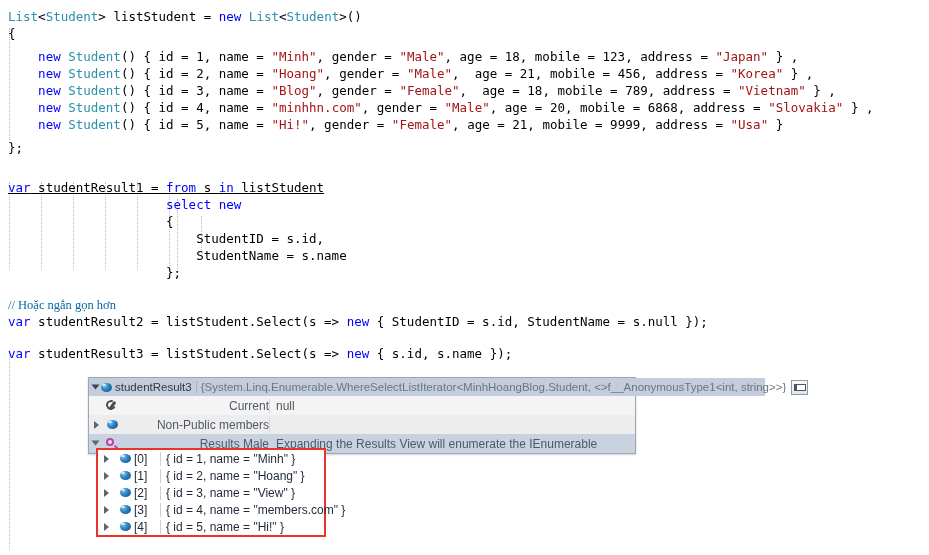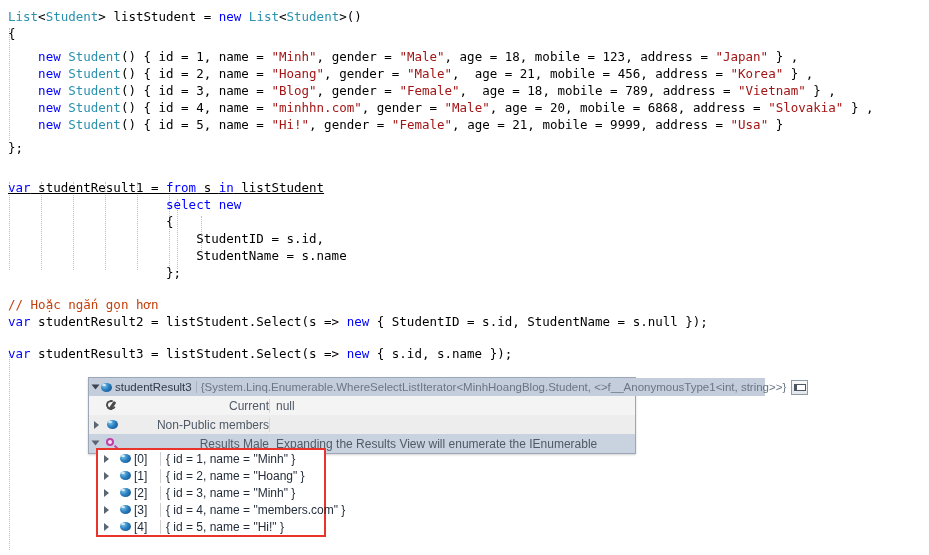--- a/index.html
+++ b/index.html
@@ -35,21 +35,21 @@
     height: 17px;
     line-height: 17px;
     font-family: "DejaVu Sans Mono", monospace;
     font-size: 12.5px;
     white-space: pre;
     color: #000000;
   }
   .t-type   { color: #2B91AF; }   
   .t-kw     { color: #0000FF; }   
   .t-str    { color: #A31515; }   
-  .t-cmt    { color: #c2410c; }   
+  .t-cmt    { color: #0369a1; font-family: Liberation Serif, serif; }   
   .t-plain  { color: #000000; }
 
   
   #datatip {
     position: absolute;
     left: 88px;
     top: 377px;
     width: 548px;
     border: 1px solid #9BA7B7;
     background: #F6F6F6;
@@ -341,21 +341,21 @@
       <span class="val">{ id = 2, name = "Hoang" }</span>
     </div>
     <div class="res-row">
       <span class="expander">
         <span class="tri-hollow"></span>
       </span>
       <span class="ico">
         <span class="sphere-icon"></span>
       </span>
       <span class="idx">[2]</span>
-      <span class="val">{ id = 3, name = "Minh" }</span>
+      <span class="val">{ id = 3, name = "View" }</span>
     </div>
     <div class="res-row">
       <span class="expander">
         <span class="tri-hollow"></span>
       </span>
       <span class="ico">
         <span class="sphere-icon"></span>
       </span>
       <span class="idx">[3]</span>
       <span class="val">{ id = 4, name = "members.com" }</span>

